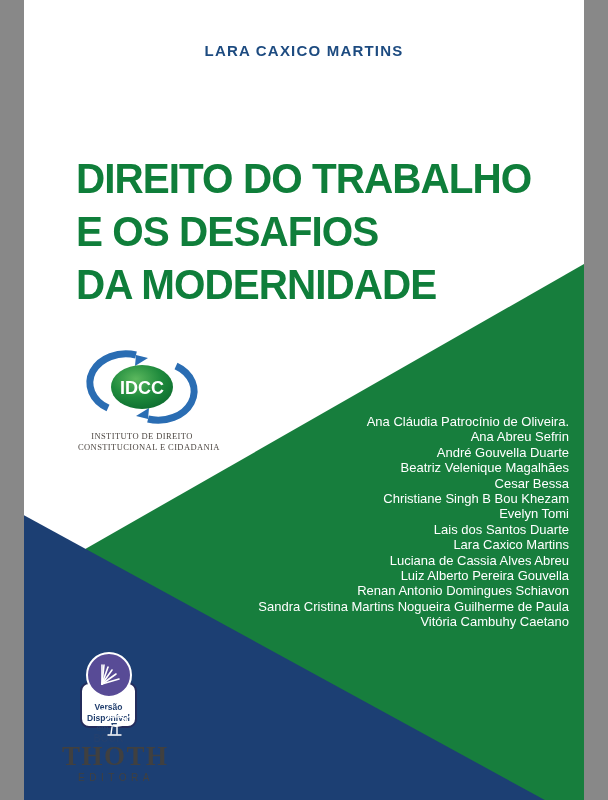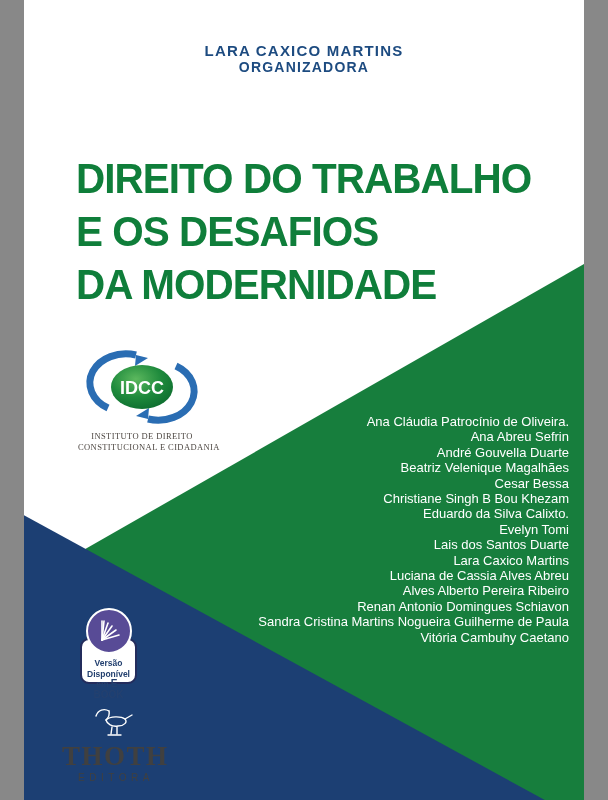--- a/index.html
+++ b/index.html
@@ -54,21 +54,21 @@
   
   .contributors{
     position:absolute;right:15px;top:414px;
     text-align:right;
     color:#ffffff;
     font-size:13px;line-height:15.4px;
     white-space:nowrap;
     margin-left:16px;
   }
   
-  .ebook-badge{position:absolute;left:56px;top:608px;width:58px;height:76px;text-decoration:underline;}
+  .ebook-badge{position:absolute;left:56px;top:652px;width:58px;height:76px;text-decoration:underline;}
   .ebook-box{
     position:absolute;left:0;top:30px;width:53px;height:40px;
     background:#ffffff;
     border:2px solid var(--badge-border,#232c5c);
     border-radius:9px;
     padding-top:2px;
     text-align:center;
   }
   .ebook-line{font-size:8.5px;line-height:10.5px;font-weight:bold;color:var(--badge-text,#23406f);}
   .ebook-circle{
@@ -90,21 +90,20 @@
 </head>
 <body>
 
 <div id="cover">
 
   <div class="green-shape"></div>
   <div class="blue-shape"></div>
 
   <div class="author-block">
     <div class="author-name">LARA CAXICO MARTINS</div>
-    <div class="author-role">ORGANIZADORA</div>
   </div>
 
   <div class="title-block">
     <div>DIREITO DO TRABALHO</div>
     <div>E OS DESAFIOS</div>
     <div>DA MODERNIDADE</div>
   </div>
 
   <div class="idcc-block">
     <svg width="128" height="82" viewBox="0 0 128 82">
@@ -128,26 +127,25 @@
     <div class="idcc-text" style="margin-top:-1px">CONSTITUCIONAL E CIDADANIA</div>
   </div>
 
   <div class="contributors" id="contributors-list">
       <div>Ana Cláudia Patrocínio de Oliveira.</div>
       <div>Ana Abreu Sefrin</div>
       <div>André Gouvella Duarte</div>
       <div>Beatriz Velenique Magalhães</div>
       <div>Cesar Bessa</div>
       <div>Christiane Singh B Bou Khezam</div>
-      <div>Eduardo da Silva Calixto.</div>
       <div>Evelyn Tomi</div>
       <div>Lais dos Santos Duarte</div>
       <div>Lara Caxico Martins</div>
       <div>Luciana de Cassia Alves Abreu</div>
-      <div>Alves Alberto Pereira Ribeiro</div>
+      <div>Luiz Alberto Pereira Gouvella</div>
       <div>Renan Antonio Domingues Schiavon</div>
       <div>Sandra Cristina Martins Nogueira Guilherme de Paula</div>
       <div>Vitória Cambuhy Caetano</div>
     </div>
 
   <div class="ebook-badge">
     <div class="ebook-box">
       <div style="height:16px"></div>
       <div class="ebook-line">Versão</div>
       <div class="ebook-line">Disponível</div>

